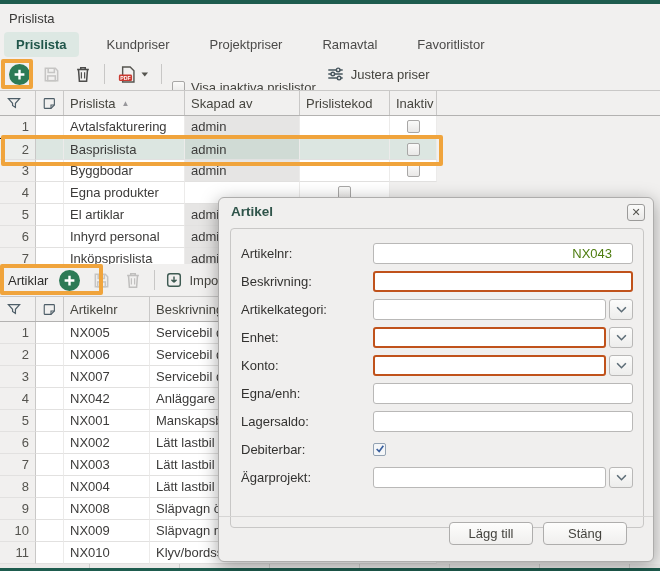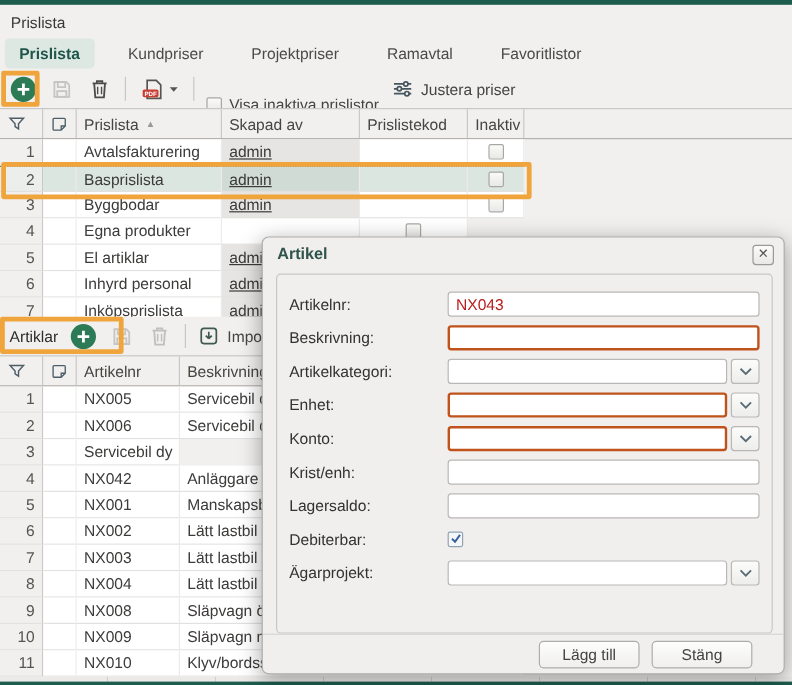--- a/index.html
+++ b/index.html
@@ -38,21 +38,21 @@
   .t2h{left:0;top:296px;width:437px;height:26px;grid-template-columns:36px 28px 86px 287px;}
   .rows{position:absolute;overflow:hidden;}
   .r1{left:0;top:116px;width:437px;height:148px;}
   .r2{left:0;top:322px;width:437px;height:242px;}
   .trow{display:grid;height:22px;}
   .r1 .trow{grid-template-columns:36px 28px 121px 115px 90px 47px;}
   .r2 .trow{grid-template-columns:36px 28px 86px 287px;}
   .cell{display:flex;align-items:center;padding:0 6px;border-bottom:1px solid var(--grid);
         border-right:1px solid #eceBea;background:#fff;overflow:hidden;white-space:nowrap;}
   .cell.num{background:var(--bg);color:#55544f;justify-content:flex-end;border-right:1px solid var(--hdr-grid);}
-  .cell.created{background:#e6e5e4;text-decoration:underline;}
+  .cell.created{background:#e6e5e4;}
   .cell.center{justify-content:center;}
   .r1 .trow:nth-child(2){border-top:1px dotted #1c1c1c;}
   .r1 .trow:nth-child(2) .cell{background:var(--sel);}
   .r1 .trow:nth-child(2) .cell.num{background:#eceeec;}
   .r1 .trow:nth-child(2) .cell.created{background:var(--sel-dark);}
   .sort{font-size:8px;color:#98979b;margin-left:6px;}
   
   .tb2{left:8px;top:264px;height:32px;width:420px;}
   .seclbl{font-weight:normal;color:#2e2d2c;}
   .impbtn{display:flex;align-items:center;gap:6px;color:#45443f;cursor:pointer;}
@@ -71,27 +71,27 @@
   .dlg-title{position:absolute;left:12px;top:6px;font-weight:bold;color:#2f544a;font-size:13.5px;}
   .dlg-close{position:absolute;right:8px;top:6px;width:18px;height:17px;border:1px solid #9b9a99;
        border-radius:3px;background:linear-gradient(#fbfbfa,#e9e8e7);display:flex;align-items:center;
        justify-content:center;cursor:pointer;color:#55544f;font-size:11px;line-height:1;}
   .group{position:absolute;left:11px;top:30px;width:414px;height:300px;border:1px solid #c8c7c6;
          border-radius:4px;padding:10px 10px;}
   .frow{display:grid;grid-template-columns:132px 1fr;align-items:center;height:28px;}
   .fl{color:#333230;}
   .fc{display:flex;align-items:center;gap:3px;}
   .inp{flex:1;height:21px;border:1px solid var(--bd);border-radius:3px;background:#fff;
-       font-family:"Liberation Sans",sans-serif;font-size:13px;color:#b91c1c;padding:0 6px;outline:none;}
+       font-family:"Liberation Sans",sans-serif;font-size:13px;color:#4d7c0f;padding:0 20px;outline:none;text-align:right;}
   .inp.req{border:2px solid var(--req);}
   .ddbtn{width:24px;height:21px;border:1px solid var(--bd);border-radius:3px;
          background:linear-gradient(#fcfcfb,#ededec);display:flex;align-items:center;justify-content:center;cursor:pointer;}
   .cbx2{width:13px;height:13px;border:1px solid #93a2b2;border-radius:2px;background:#f4f6f8;
         display:flex;align-items:center;justify-content:center;}
-  .dlg-foot{position:absolute;left:0;bottom:0;width:100%;height:33px;border-top:1px solid #d6d5d4;
+  .dlg-foot{position:absolute;left:0;bottom:12px;width:100%;height:33px;border-top:1px solid #d6d5d4;
             display:flex;align-items:center;justify-content:flex-end;gap:10px;padding-right:26px;}
   .btn{min-width:84px;height:23px;border:1px solid #aeadac;border-radius:4px;color:#45443f;
        background:linear-gradient(#fdfdfc,#f0efee);font-family:"Liberation Sans",sans-serif;
        font-size:13px;cursor:pointer;}
   svg{display:block;}
 </style>
 </head>
 <body>
 
 <div class="screen">
@@ -327,20 +327,21 @@
   <div class="trow">
     <div class="cell num">2</div>
     <div class="cell"></div>
     <div class="cell">NX006</div>
     <div class="cell">Servicebil dy</div>
   </div>
 
   <div class="trow">
     <div class="cell num">3</div>
     <div class="cell"></div>
+    <div class="cell">NX007</div>
     <div class="cell">Servicebil dy</div>
   </div>
 
   <div class="trow">
     <div class="cell num">4</div>
     <div class="cell"></div>
     <div class="cell">NX042</div>
     <div class="cell">Anläggare</div>
   </div>
 
@@ -446,21 +447,21 @@
         <span class="fc">
             <input class="inp req" readonly="" value="" style="">
             <span class="ddbtn">
               <svg width="11" height="7" viewBox="0 0 12 8" fill="none" stroke="#5c6c76" stroke-width="1.8">
                 <path d="M1 1.5l5 5 5-5"></path>
               </svg>
             </span>
           </span>
       </div>
       <div class="frow">
-        <span class="fl">Krist/enh:</span>
+        <span class="fl">Egna/enh:</span>
         <span class="fc">
             <input class="inp" readonly="" value="" style="">
           </span>
       </div>
       <div class="frow">
         <span class="fl">Lagersaldo:</span>
         <span class="fc">
             <input class="inp" readonly="" value="" style="">
           </span>
       </div>

